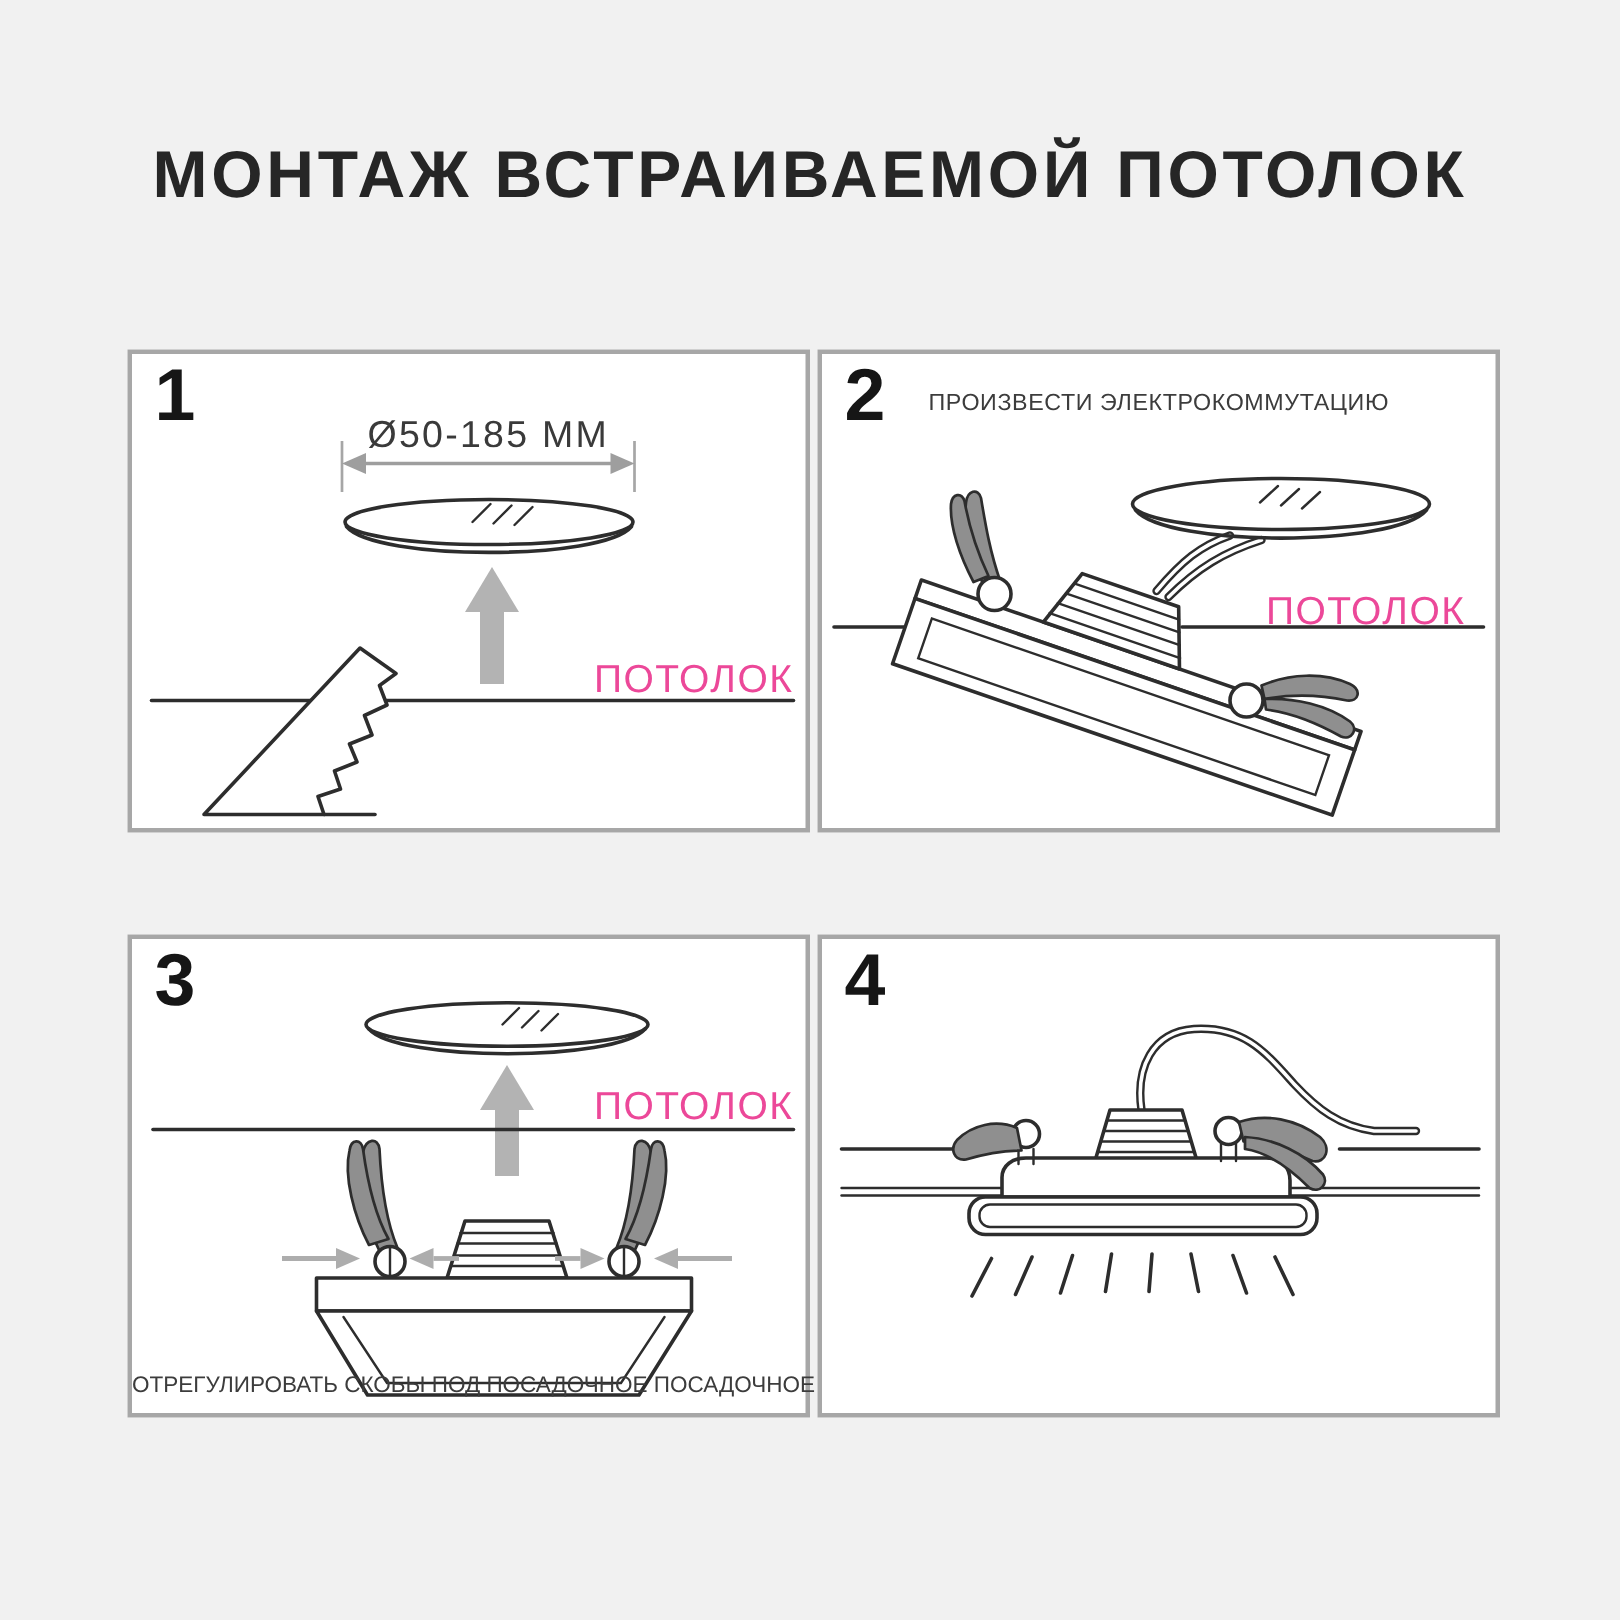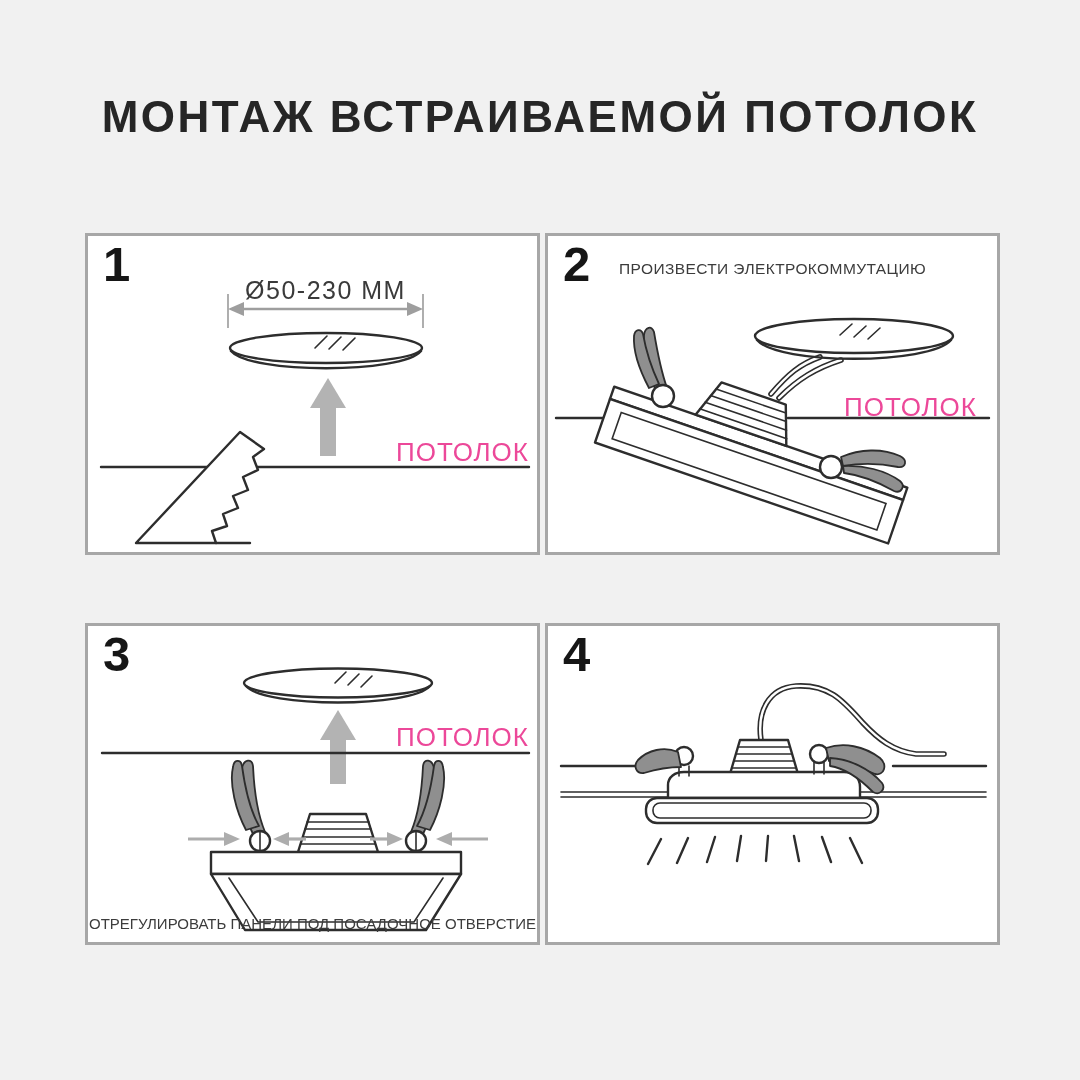--- a/index.html
+++ b/index.html
@@ -57,21 +57,21 @@
 </style>
 </head>
 <body>
 
 <div class="title">МОНТАЖ ВСТРАИВАЕМОЙ ПОТОЛОК</div>
 
 <div class="grid">
 
   <section class="panel">
     <div class="num">1</div>
-    <div class="lbl dim-label">Ø50-230 ММ</div>
+    <div class="lbl dim-label">Ø50-185 ММ</div>
     <div class="lbl ceiling-label cl-1">ПОТОЛОК</div>
     <svg class="diagram" viewBox="0 0 449 316">
       <g>
         <line class="dimt" x1="140" y1="58" x2="140" y2="92"></line>
         <line class="dimt" x1="335" y1="58" x2="335" y2="92"></line>
         <line class="dima" x1="153" y1="73" x2="322" y2="73"></line>
         <polygon class="dimf" points="140,73 156,66 156,80"></polygon>
         <polygon class="dimf" points="335,73 319,66 319,80"></polygon>
       </g>
       <g>
@@ -127,21 +127,21 @@
       <g class="clip">
         <path d="M293,221 C312,213 334,212 352,220 C360,224 358,232 350,231 C331,227 312,227 295,230 Z"></path>
         <path d="M295,230 C315,229 337,234 352,245 C358,250 353,258 346,255 C330,246 312,239 296,237 Z"></path>
       </g>
     </svg>
   </section>
 
   <section class="panel">
     <div class="num">3</div>
     <div class="lbl ceiling-label cl-3">ПОТОЛОК</div>
-    <div class="lbl caption-bottom">ОТРЕГУЛИРОВАТЬ ПАНЕЛИ ПОД ПОСАДОЧНОЕ ОТВЕРСТИЕ</div>
+    <div class="lbl caption-bottom">ОТРЕГУЛИРОВАТЬ СКОБЫ ПОД ПОСАДОЧНОЕ ПОСАДОЧНОЕ</div>
     <svg class="diagram" viewBox="0 0 449 316">
       <g>
         <ellipse class="fw" cx="250" cy="57" rx="94" ry="14.5"></ellipse>
         <path class="ln" d="M158,60 C177,82 323,82 342,60"></path>
         <path class="thin" d="M247,57 L258,46 M260,59 L271,48 M273,61 L284,50"></path>
       </g>
       <g class="gray">
         <polygon points="250,84 232,114 268,114"></polygon>
         <rect x="242" y="112" width="16" height="46"></rect>
       </g>

